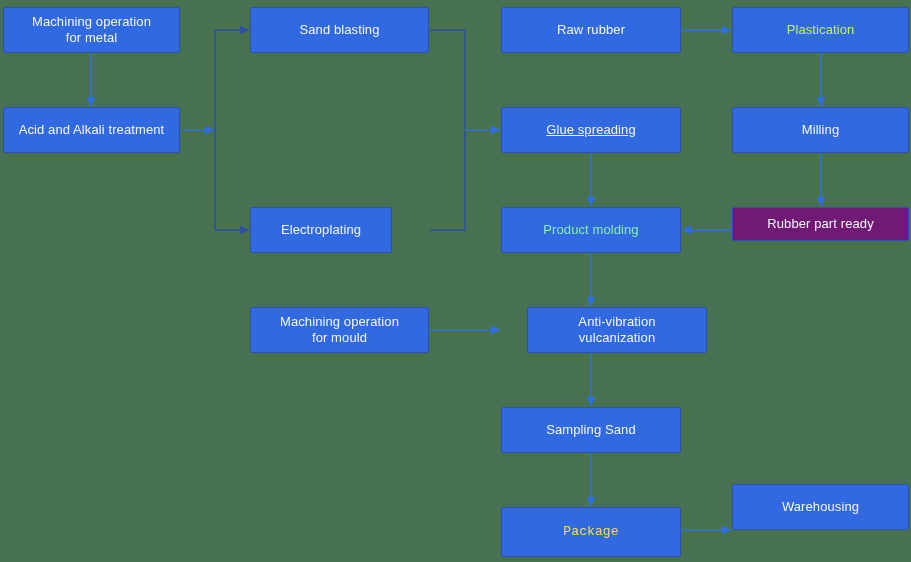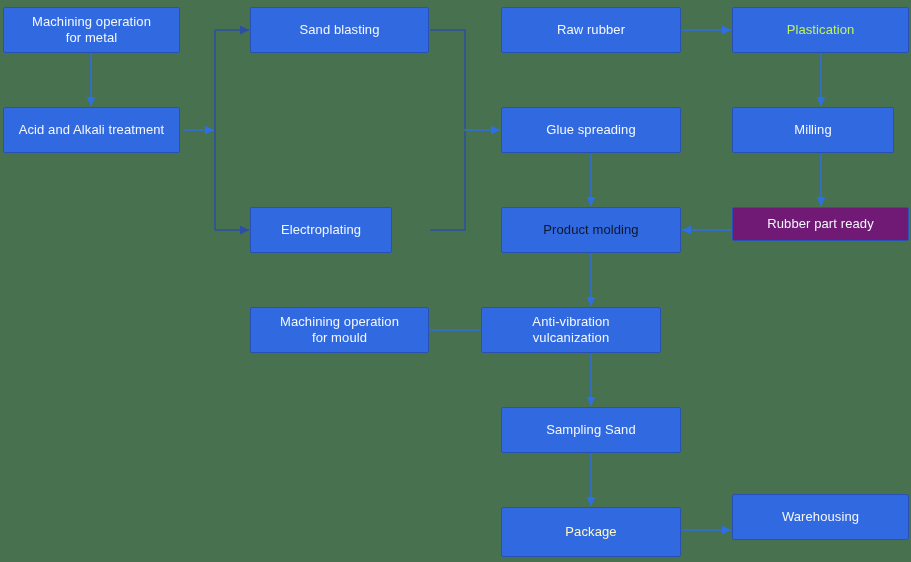--- a/index.html
+++ b/index.html
@@ -91,42 +91,42 @@
       <div class="node" style="left: 250px; top: 207px; width: 142px; height: 46px; background: rgb(49, 105, 225); border-color: rgb(41, 81, 181); color: rgb(243, 247, 253);">
         <span>Electroplating</span>
       </div>
       <div class="node" style="left: 250px; top: 307px; width: 179px; height: 46px; background: rgb(49, 105, 225); border-color: rgb(41, 81, 181); color: rgb(243, 247, 253);">
         <span>Machining operation
 for mould</span>
       </div>
       <div class="node" style="left: 501px; top: 7px; width: 180px; height: 46px; background: rgb(49, 105, 225); border-color: rgb(41, 81, 181); color: rgb(243, 247, 253);">
         <span>Raw rubber</span>
       </div>
-      <div class="node" style="left: 501px; top: 107px; width: 180px; height: 46px; background: rgb(49, 105, 225); border-color: rgb(41, 81, 181); color: rgb(243, 247, 253);">
+      <div class="node" style="left: 501px; top: 107px; width: 180px; height: 46px; background: rgb(49, 105, 225); border-color: rgb(41, 81, 181); color: rgb(243, 247, 253); text-decoration: underline;">
         <span>Glue spreading</span>
       </div>
-      <div class="node" style="left: 501px; top: 207px; width: 180px; height: 46px; background: rgb(49, 105, 225); border-color: rgb(41, 81, 181); color: #0f172a;">
+      <div class="node" style="left: 501px; top: 207px; width: 180px; height: 46px; background: rgb(49, 105, 225); border-color: rgb(41, 81, 181); color: #86efac;">
         <span>Product molding</span>
       </div>
-      <div class="node" style="left: 481px; top: 307px; width: 180px; height: 46px; background: rgb(49, 105, 225); border-color: rgb(41, 81, 181); color: rgb(243, 247, 253);">
+      <div class="node" style="left: 527px; top: 307px; width: 180px; height: 46px; background: rgb(49, 105, 225); border-color: rgb(41, 81, 181); color: rgb(243, 247, 253);">
         <span>Anti-vibration
 vulcanization</span>
       </div>
       <div class="node" style="left: 501px; top: 407px; width: 180px; height: 46px; background: rgb(49, 105, 225); border-color: rgb(41, 81, 181); color: rgb(243, 247, 253);">
         <span>Sampling Sand</span>
       </div>
-      <div class="node" style="left: 501px; top: 507px; width: 180px; height: 50px; background: rgb(49, 105, 225); border-color: rgb(41, 81, 181); color: #fef9c3;">
+      <div class="node" style="left: 501px; top: 507px; width: 180px; height: 50px; background: rgb(49, 105, 225); border-color: rgb(41, 81, 181); color: #fde047; font-family: Liberation Mono, monospace;">
         <span>Package</span>
       </div>
       <div class="node" style="left: 732px; top: 7px; width: 177px; height: 46px; background: rgb(49, 105, 225); border-color: rgb(41, 81, 181); color: #bef264;">
         <span>Plastication</span>
       </div>
-      <div class="node" style="left: 732px; top: 107px; width: 162px; height: 46px; background: rgb(49, 105, 225); border-color: rgb(41, 81, 181); color: rgb(243, 247, 253);">
+      <div class="node" style="left: 732px; top: 107px; width: 177px; height: 46px; background: rgb(49, 105, 225); border-color: rgb(41, 81, 181); color: rgb(243, 247, 253);">
         <span>Milling</span>
       </div>
       <div class="node" style="left: 732px; top: 207px; width: 177px; height: 34px; background: #701a75; border-color: rgb(41, 81, 181); color: rgb(243, 247, 253);">
         <span>Rubber part ready</span>
       </div>
-      <div class="node" style="left: 732px; top: 494px; width: 177px; height: 46px; background: rgb(49, 105, 225); border-color: rgb(41, 81, 181); color: rgb(243, 247, 253);">
+      <div class="node" style="left: 732px; top: 484px; width: 177px; height: 46px; background: rgb(49, 105, 225); border-color: rgb(41, 81, 181); color: rgb(243, 247, 253);">
         <span>Warehousing</span>
       </div>
     </div>
 </div>
 
 </body></html>

